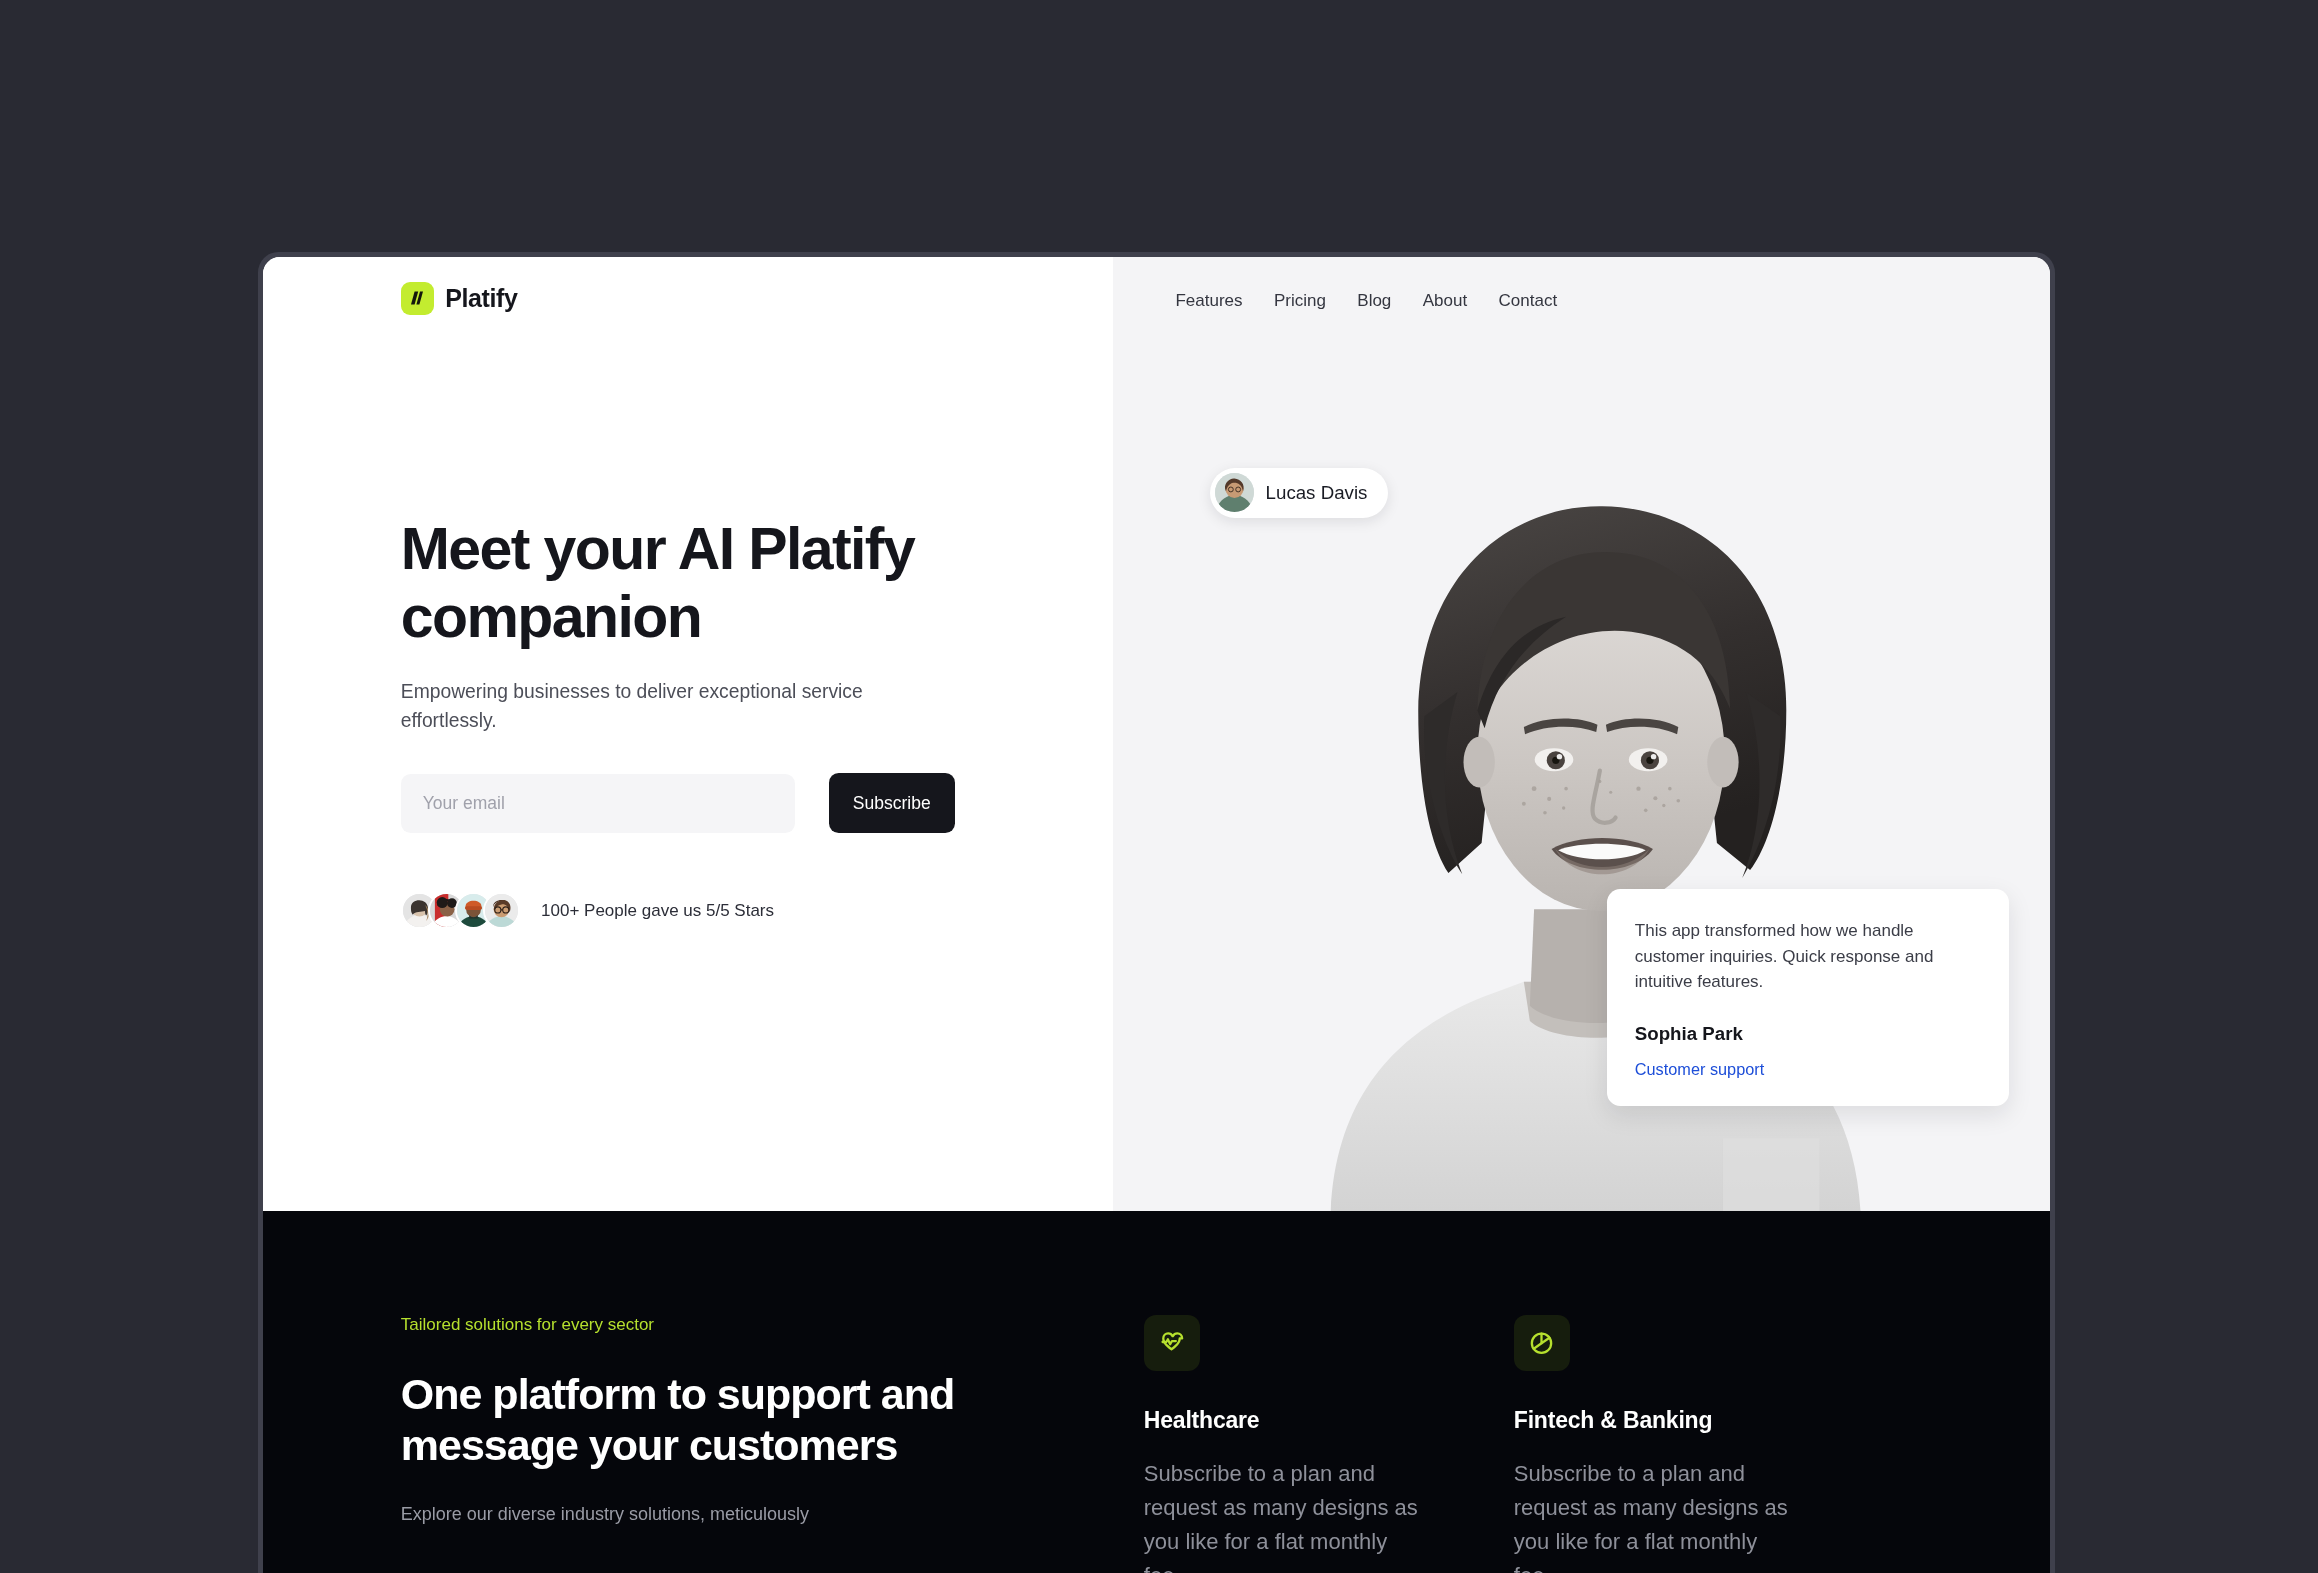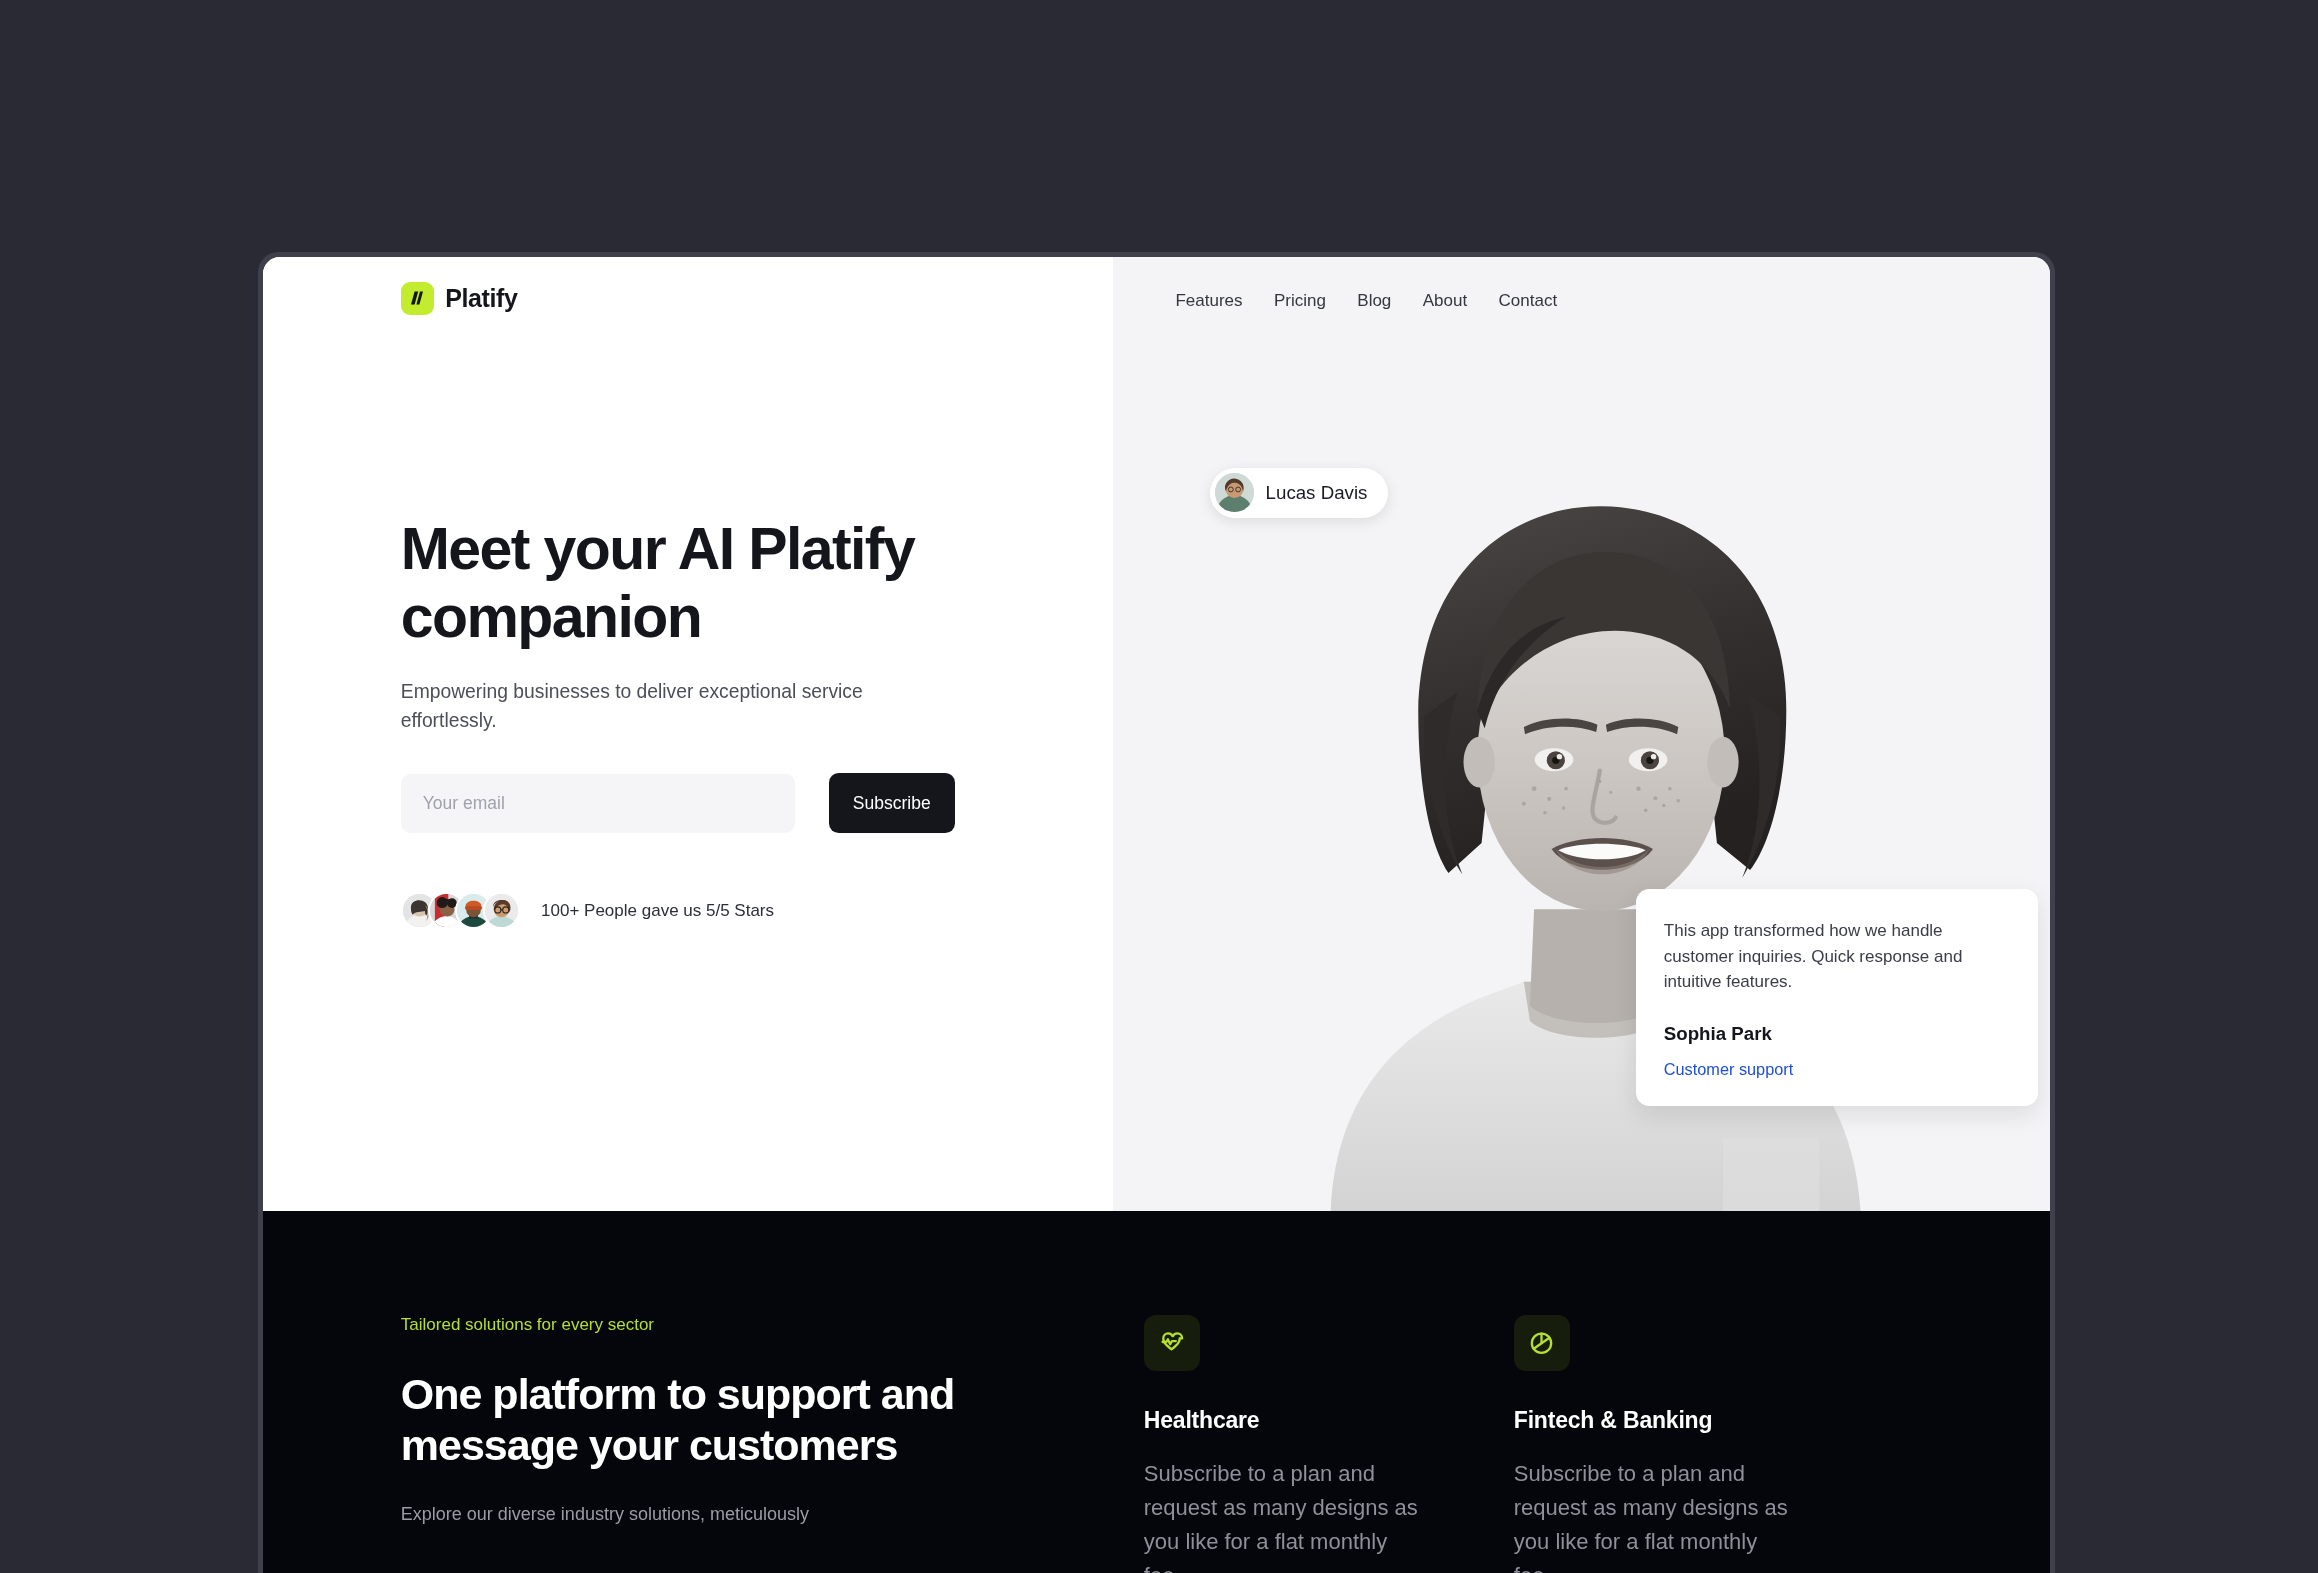--- a/index.html
+++ b/index.html
@@ -232,21 +232,21 @@
   }
   .name-pill .pname {
     font-size: 18.7px;
     font-weight: 500;
     color: #1a1c24;
     white-space: nowrap;
   }
 
   .testimonial {
     position: absolute;
-    left: 523px;
+    left: 494px;
     top: 632px;
     width: 402px;
     background: #ffffff;
     border-radius: 13.3px;
     padding: 29px 28px 26.6px 28px;
     box-shadow: 0 8.5px 24px rgba(20,22,30,0.10);
     z-index: 20;
   }
   .testimonial-quote {
     font-size: 17px;

